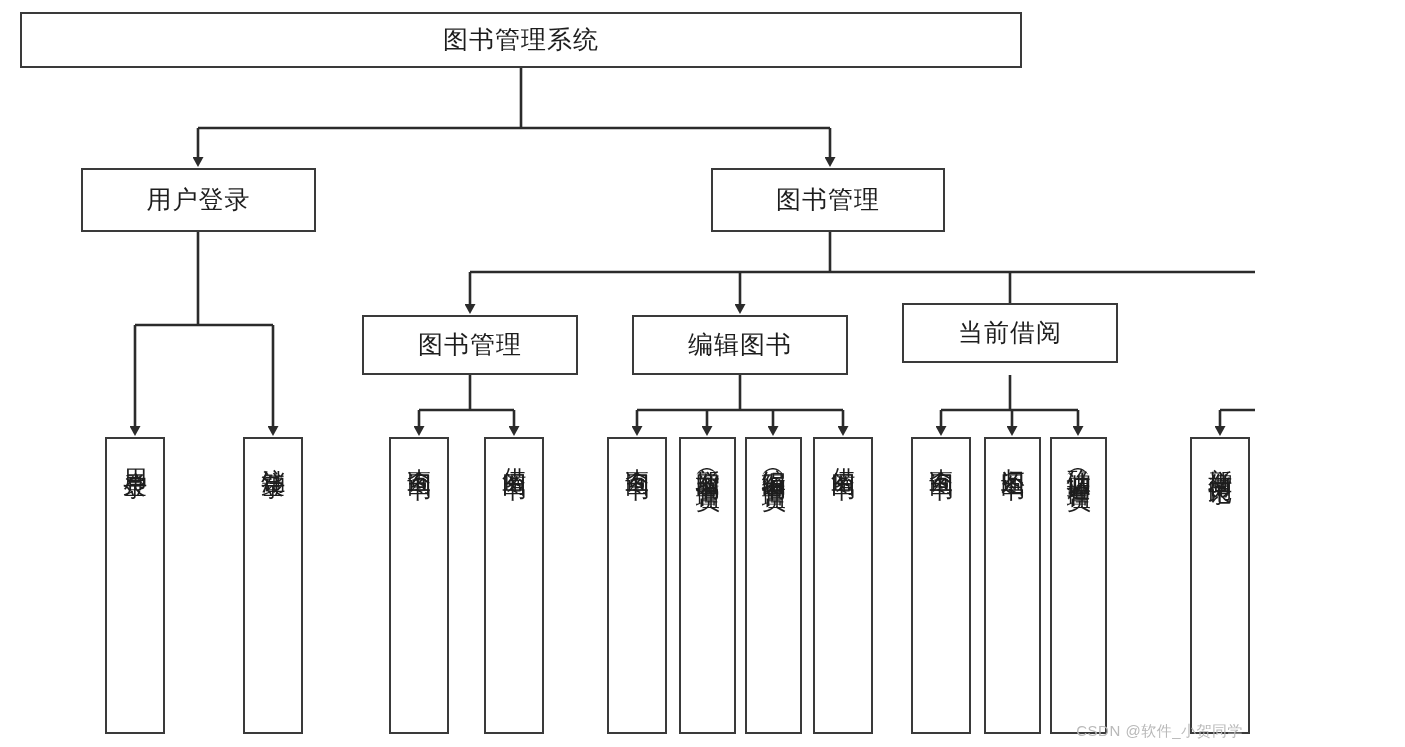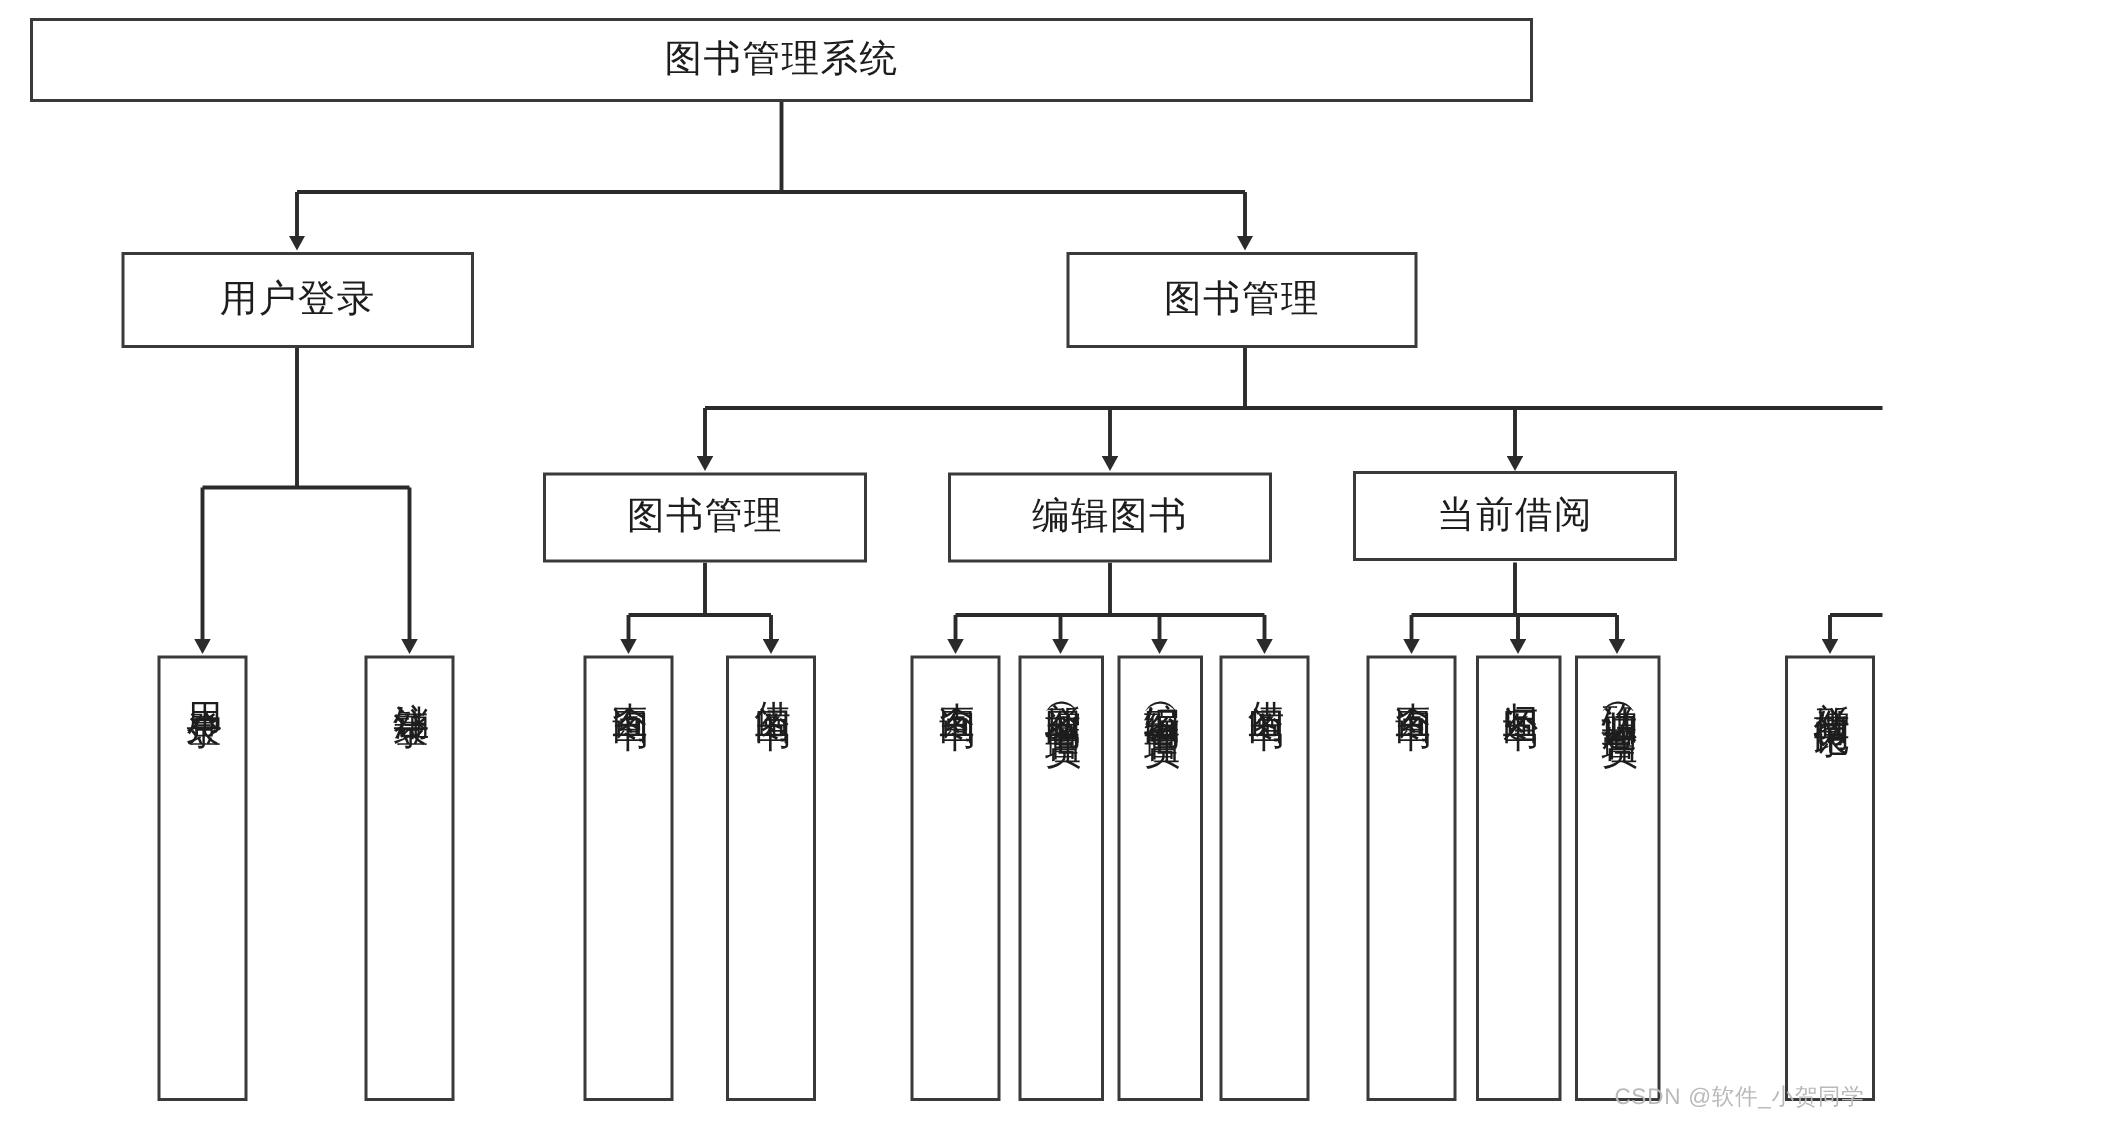--- a/index.html
+++ b/index.html
@@ -147,21 +147,21 @@
   <div class="node horiz" style="left:711px; top:168px; width:234px; height:64px;">
     <span>图书管理</span>
   </div>
 
   <div class="node horiz" style="left:362px; top:315px; width:216px; height:60px;">
     <span>图书管理</span>
   </div>
   <div class="node horiz" style="left:632px; top:315px; width:216px; height:60px;">
     <span>编辑图书</span>
   </div>
-  <div class="node horiz" style="left:902px; top:314px; width:216px; height:60px;">
+  <div class="node horiz" style="left:902px; top:303px; width:216px; height:60px;">
     <span>当前借阅</span>
   </div>
 
   <div class="node leaf" style="left:105px; top:437px; width:60px; height:297px;">
     <div class="leafwrap">
       <span class="vtext">用户登录</span>
     </div>
   </div>
   <div class="node leaf" style="left:243px; top:437px; width:60px; height:297px;">
     <div class="leafwrap">

